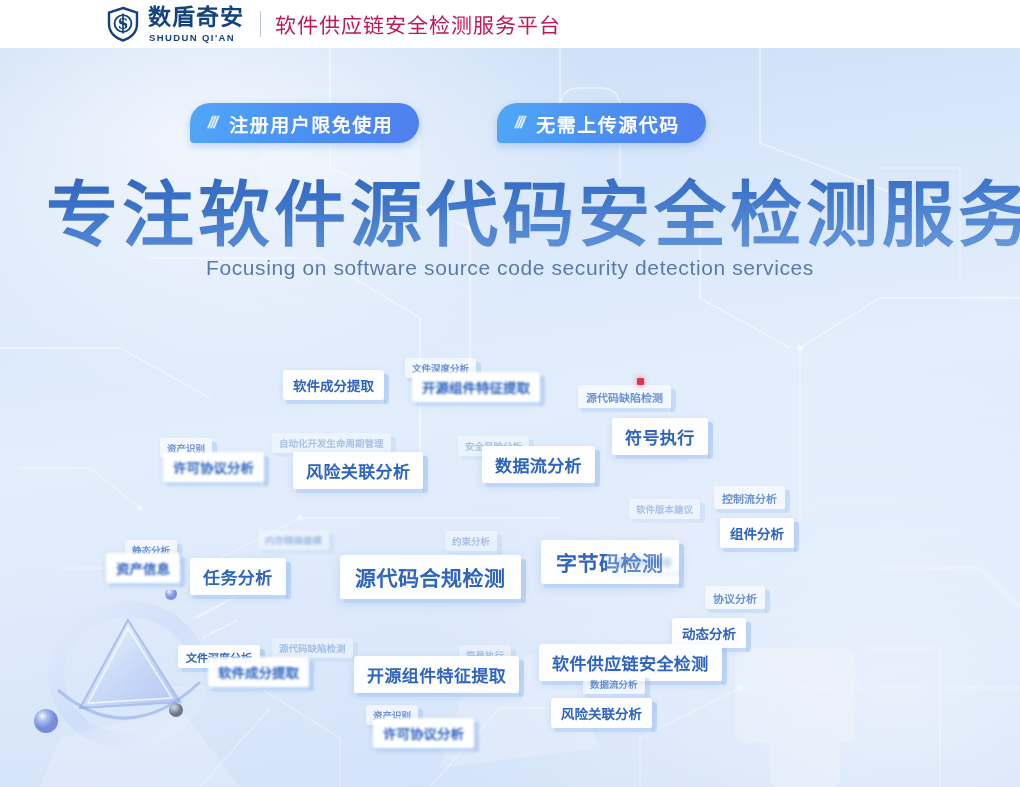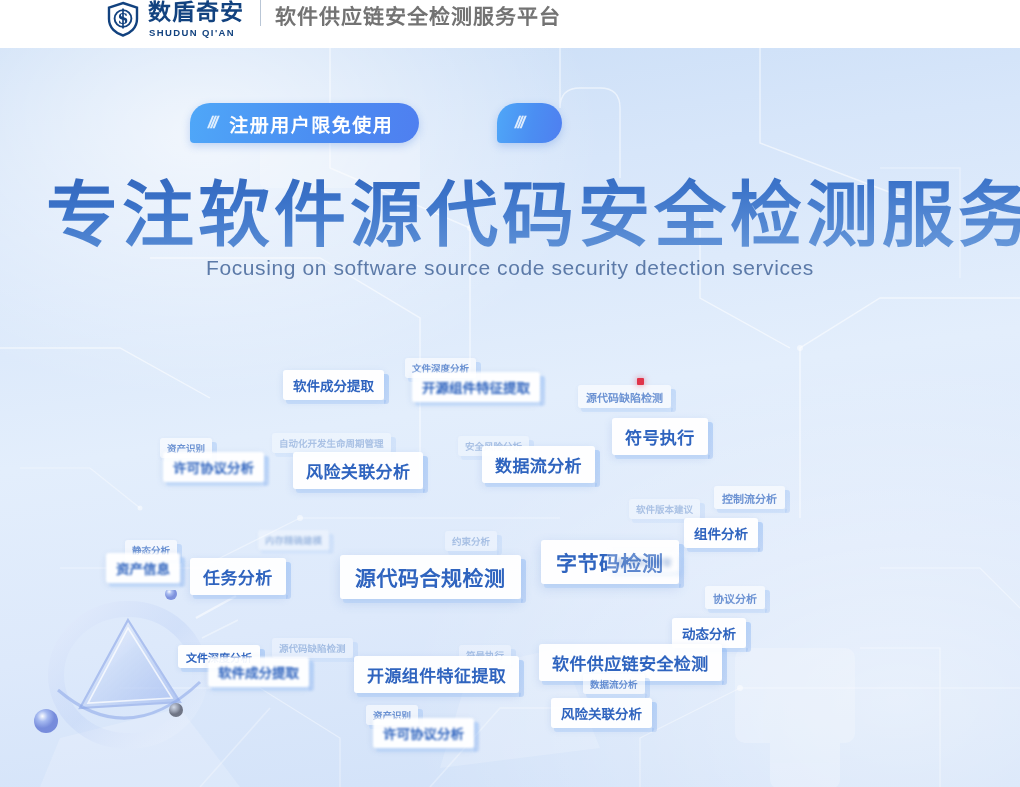--- a/index.html
+++ b/index.html
@@ -20,21 +20,21 @@
     background: #ffffff;
   }
 
   
   #header {
     position: relative;
     height: 48px;
     width: 100%;
     background: #ffffff;
     display: flex;
-    align-items: flex-start;
+    align-items: center;
     padding-left: 104px;
     z-index: 40;
   }
 
   .logo-group { display: flex; align-items: center; }
 
   .shield-wrap {
     width: 38px; height: 38px;
     display: flex; align-items: center; justify-content: center;
     flex: none;
@@ -63,22 +63,22 @@
   .divider-v {
     width: 1px;
     height: 26px;
     background: #b9c6d6;
     margin: 0 14px 0 16px;
   }
 
   .platform-title {
     font-family: "DejaVu Sans", "Liberation Sans", sans-serif;
     font-size: 21px;
-    font-weight: bold;
-    color: #737373;
+    font-weight: normal;
+    color: #be185d;
     letter-spacing: 1px;
     white-space: nowrap;
   }
 
   
   #hero {
     position: absolute;
     top: 48px; left: 0;
     width: 1020px;
     height: 739px;
@@ -313,20 +313,21 @@
       </g>
     </svg>
 
     <div class="badge-row">
       <div class="badge">
         <span class="badge-slash">///</span>
         <span class="badge-label">注册用户限免使用</span>
       </div>
       <div class="badge">
         <span class="badge-slash">///</span>
+        <span class="badge-label">无需上传源代码</span>
       </div>
     </div>
 
     <div class="hero-title">专注软件源代码安全检测服务</div>
     <div class="hero-sub">Focusing on software source code security detection services</div>
 
     <span class="red-dot"></span>
 
     <div id="glass-object">
       <svg width="210" height="175" viewBox="0 0 210 175">
@@ -376,21 +377,21 @@
         <span class="tag t-sm d-mid" style="left: 578px; top: 337px;">源代码缺陷检测</span>
         <span class="tag t-lg d-front" style="left: 612px; top: 370px;">符号执行</span>
         <span class="tag t-xs d-back blur1" style="left: 272px; top: 385px;">自动化开发生命周期管理</span>
         <span class="tag t-xs d-mid blur1" style="left: 160px; top: 390px;">资产识别</span>
         <span class="tag t-md d-front blur2" style="left: 163px; top: 404px;">许可协议分析</span>
         <span class="tag t-xs d-back blur1" style="left: 458px; top: 388px;">安全风险分析</span>
         <span class="tag t-lg d-front blur1" style="left: 482px; top: 398px;">数据流分析</span>
         <span class="tag t-lg d-front" style="left: 293px; top: 404px;">风险关联分析</span>
         <span class="tag t-xs d-back blur1" style="left: 629px; top: 408px; margin-top: 43px;">软件版本建议</span>
         <span class="tag t-sm d-mid" style="left: 714px; top: 438px;">控制流分析</span>
-        <span class="tag t-md d-front" style="left: 684px; top: 470px;">组件分析</span>
+        <span class="tag t-md d-front" style="left: 720px; top: 470px;">组件分析</span>
         <span class="tag t-xs d-back blur2" style="left: 258px; top: 482px;">内存精确建模</span>
         <span class="tag t-xs d-mid blur1" style="left: 125px; top: 492px;">静态分析</span>
         <span class="tag t-md d-front blur2" style="left: 106px; top: 505px;">资产信息</span>
         <span class="tag t-xs d-back blur1" style="left: 445px; top: 483px;">约束分析</span>
         <span class="tag t-lg d-front" style="left: 190px; top: 510px;">任务分析</span>
         <span class="tag t-xl d-front" style="left: 541px; top: 492px;">字节码检测</span>
         <span class="tag t-xl d-front" style="left: 340px; top: 507px;">源代码合规检测</span>
         <span class="tag t-xs d-back blur3" style="left: 608px; top: 504px;">漏洞情报告警</span>
         <span class="tag t-sm d-mid" style="left: 705px; top: 538px;">协议分析</span>
         <span class="tag t-md d-front" style="left: 672px; top: 570px;">动态分析</span>

